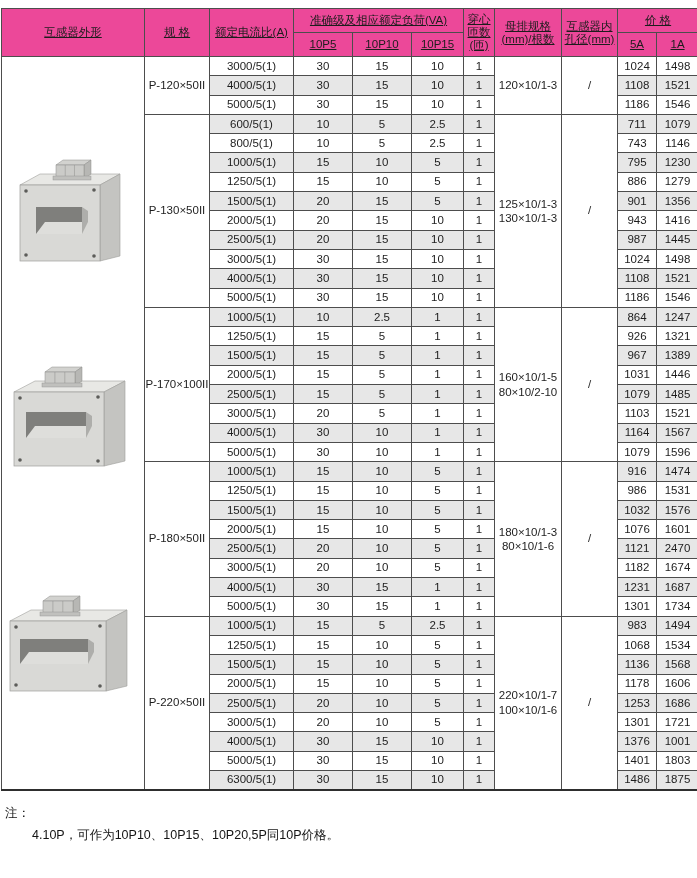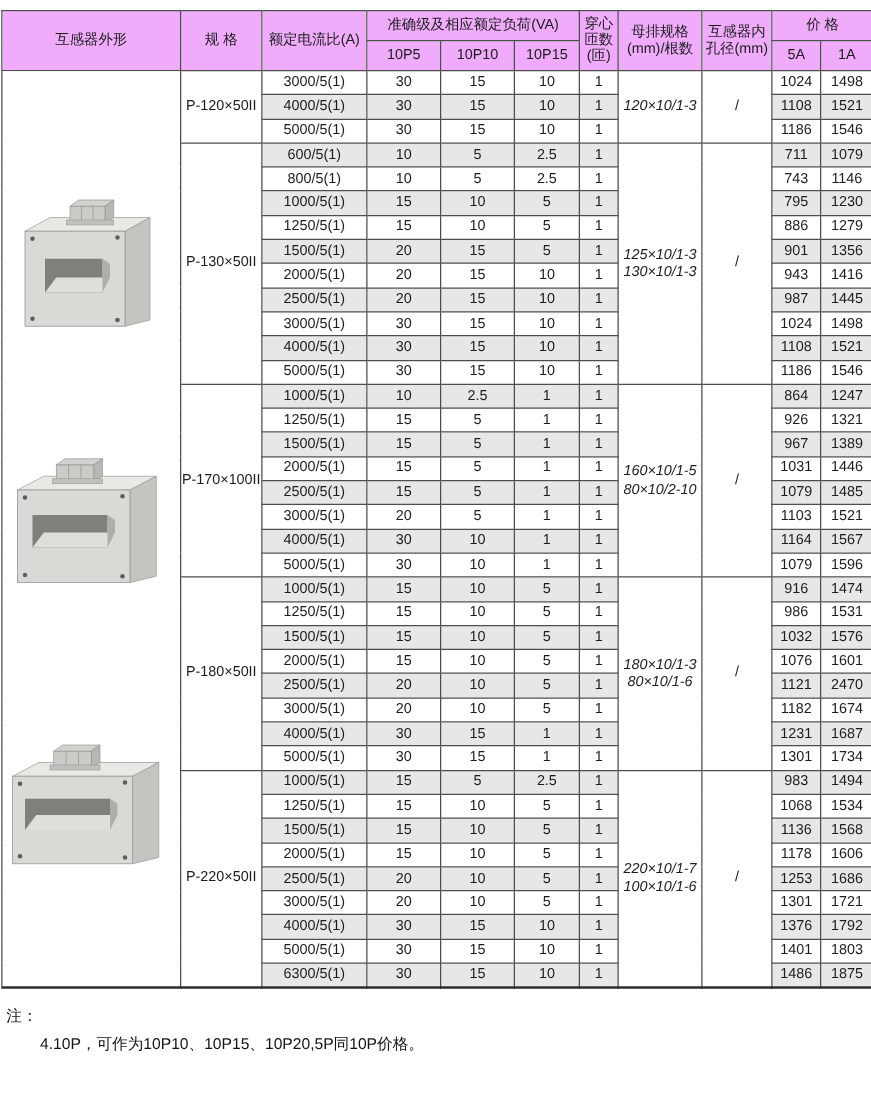--- a/index.html
+++ b/index.html
@@ -15,32 +15,32 @@
     width:695px; margin:8px 0 0 1px;
     border:1px solid #3f3f3f;
   }
   table.spec th, table.spec td {
     border:1px solid #4d4d4d;
     text-align:center; vertical-align:middle;
     padding:0; font-weight:normal;
     font-size:11.5px; line-height:1.12;
     overflow:hidden; white-space:nowrap;
   }
-  thead th { height:24px; font-size:12px; background:#f0abfc; }
+  thead th { height:24px; font-size:12px; background:#ec4899;text-decoration:underline; }
   thead .tri-line div, thead .two-line div { font-size:11.5px; }
   tbody tr { height:19.3px; }
   tbody tr.shaded td { background:#e7e7e7; }
   tbody tr td.spec-cell,
   tbody tr td.busbar-cell,
   tbody tr td.hole-cell,
   tbody tr td.shape-cell { background:#ffffff; }
   td.spec-cell { font-size:11px;margin-top:19px; }
   td.ratio-cell { font-size:11.5px; }
   td.busbar-cell { font-size:11px; }
-  td.busbar-cell div { line-height:1.25;font-style:italic; }
+  td.busbar-cell div { line-height:1.25; }
   td.shape-cell { position:relative; padding:0; }
   .shape-wrap { position:absolute; left:0; top:0; width:100%; height:100%; }
   .product-img { position:absolute; }
   table.spec { border-bottom:2px solid #2e2e2e; }
 
   .notes { margin:11px 0 0 5px; font-size:12.5px; color:#141414; }
   .note-line { display:flex; line-height:22px; }
   .note-prefix { width:27px; flex:0 0 27px; }
   .note-indent { width:27px; flex:0 0 27px; }
 </style>
@@ -495,21 +495,21 @@
           <td>1301</td>
           <td>1721</td>
         </tr>
         <tr class="shaded">
           <td class="ratio-cell">4000/5(1)</td>
           <td>30</td>
           <td>15</td>
           <td>10</td>
           <td>1</td>
           <td>1376</td>
-          <td>1792</td>
+          <td>1001</td>
         </tr>
         <tr>
           <td class="ratio-cell">5000/5(1)</td>
           <td>30</td>
           <td>15</td>
           <td>10</td>
           <td>1</td>
           <td>1401</td>
           <td>1803</td>
         </tr>

